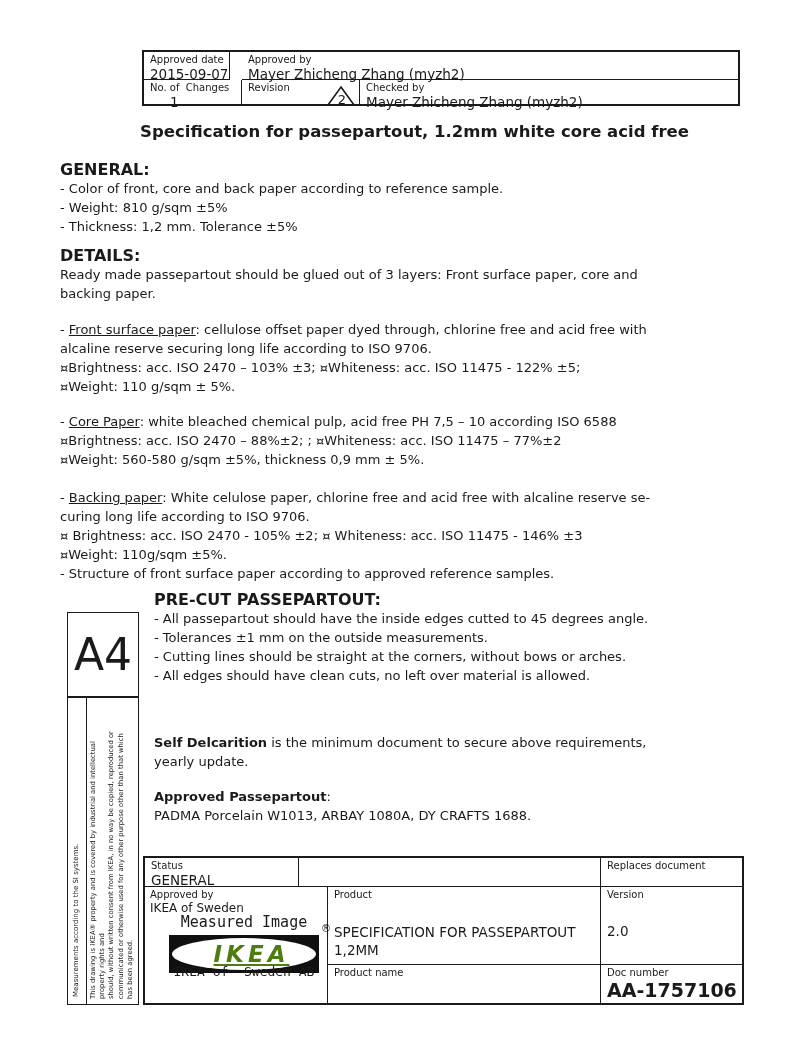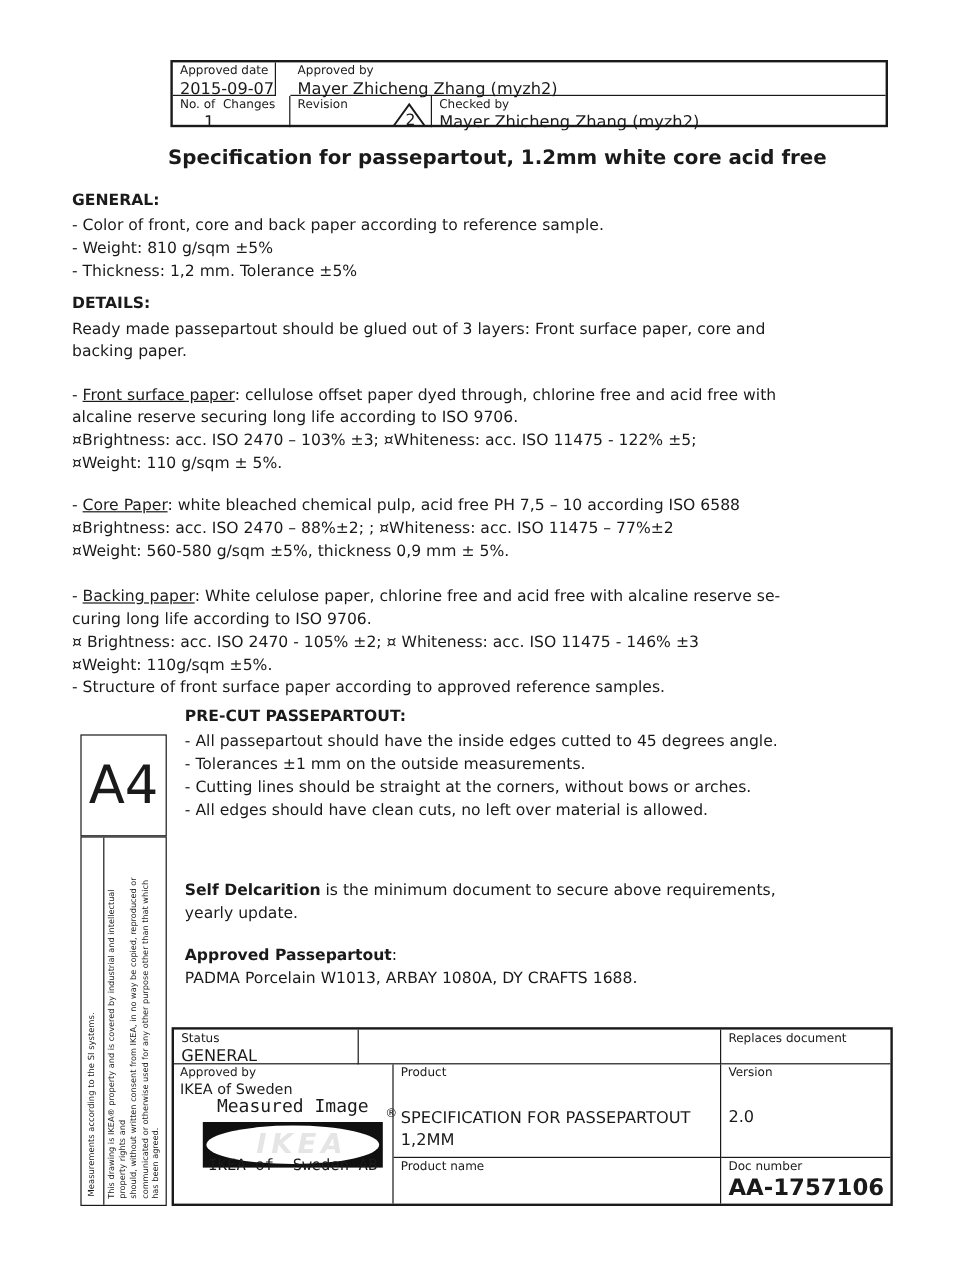--- a/index.html
+++ b/index.html
@@ -10,21 +10,21 @@
     font-family:"DejaVu Sans", sans-serif; overflow:hidden;
   }
   .tbl { position:absolute; border:2px solid #1a1a1a; }
   .cell { position:absolute; padding:2px 6px; }
   .br { border-right:1.5px solid #1a1a1a; }
   .bb { border-bottom:1.5px solid #1a1a1a; }
   .lbl { font-size:10px; line-height:12px; white-space:pre; }
   .val { font-size:13.5px; line-height:16px; white-space:pre; }
   .title { position:absolute; left:0; top:122px; width:800px; text-align:center;
            font-size:16.5px; font-weight:bold; white-space:pre;padding-left:29px; }
-  .h { position:absolute; font-size:13px; font-weight:bold; white-space:pre; }
+  .h { position:absolute; font-size:16px; font-weight:bold; white-space:pre; }
   .tblock { position:absolute; font-size:13px; line-height:19px; }
   .body-line { white-space:pre; font-size:13px; line-height:19px; }
   .ul { text-decoration:underline; }
   .b { font-weight:bold;margin-top:13px; }
   .a4-box { position:absolute; left:67px; top:612px; width:72px; height:85px;
             border:1.5px solid #1a1a1a; display:flex; align-items:center; justify-content:center;
             font-size:44px; }
   .strip { position:absolute; left:67px; top:697px; width:72px; height:308px;
            border:1.5px solid #1a1a1a; }
   .strip-div { position:absolute; left:18px; top:0; bottom:0; border-left:1.5px solid #1a1a1a; }
@@ -36,21 +36,21 @@
   .vlegal .body-line { font-size:6.8px; line-height:9.2px; }
   .rev-tri { position:absolute; left:84px; bottom:-1px; width:30px; height:22px; }
   .stamp { position:absolute; left:24px; top:26px; width:150px; text-align:center;
            font-family:"DejaVu Sans Mono", monospace; font-size:15px; white-space:pre; }
   .ikea-logo { position:absolute; left:24px; top:48px; width:150px; height:38px; background:#101010; }
   .ikea-ellipse { position:absolute; left:3px; top:3px; right:3px; bottom:3px;
                   background:#ffffff; border-radius:50%; }
   .ikea-word { position:absolute; left:0; top:0; width:100%; height:100%;
                display:flex; align-items:center; justify-content:center;
                font-weight:bold; font-style:italic; font-size:23px; letter-spacing:4px;
-               color:#e5e5e5; padding-left:15px; }
+               color:#4d7c0f; padding-left:15px;text-decoration:underline; }
   .ikea-reg { position:absolute; left:176px; top:36px; font-size:10px; }
   .company { position:absolute; left:14px; top:77px; width:170px; text-align:center;
              font-family:"DejaVu Sans Mono", monospace; font-size:13px; white-space:pre; }
   .docnum-val { font-size:19px; font-weight:bold; line-height:22px; white-space:pre; }
 </style>
 </head>
 <body>
 
 <div class="page">
 

